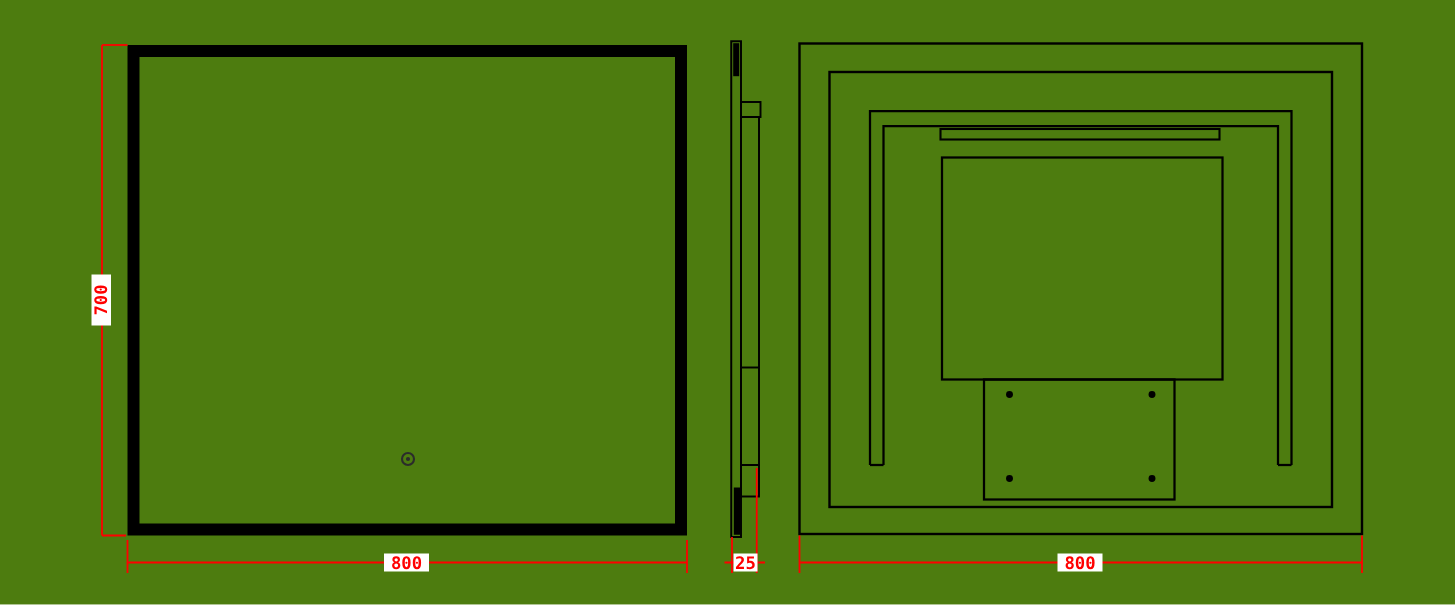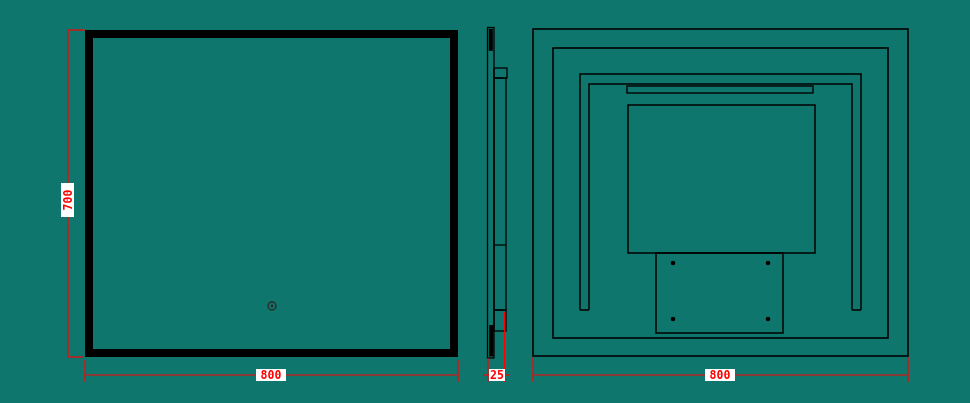--- a/index.html
+++ b/index.html
@@ -1,17 +1,17 @@
 <!DOCTYPE html>
 <html><head>
 <meta charset="utf-8">
 <style>
   html,body{margin:0;padding:0;background:#ffffff;}
   .canvas{
-    position:relative;width:970px;height:403px;background:#0f766e;
+    position:relative;width:970px;height:403px;background:#4d7c0f;
     font-family:"DejaVu Sans Mono","Liberation Mono",monospace;
     overflow:hidden;
     text-align:center;
   }
   svg{display:block;}
   .dim-text{
     fill:#ff0000;font-size:11.5px;font-weight:700;
     font-family:"DejaVu Sans Mono","Liberation Mono",monospace;
   }
 </style>

